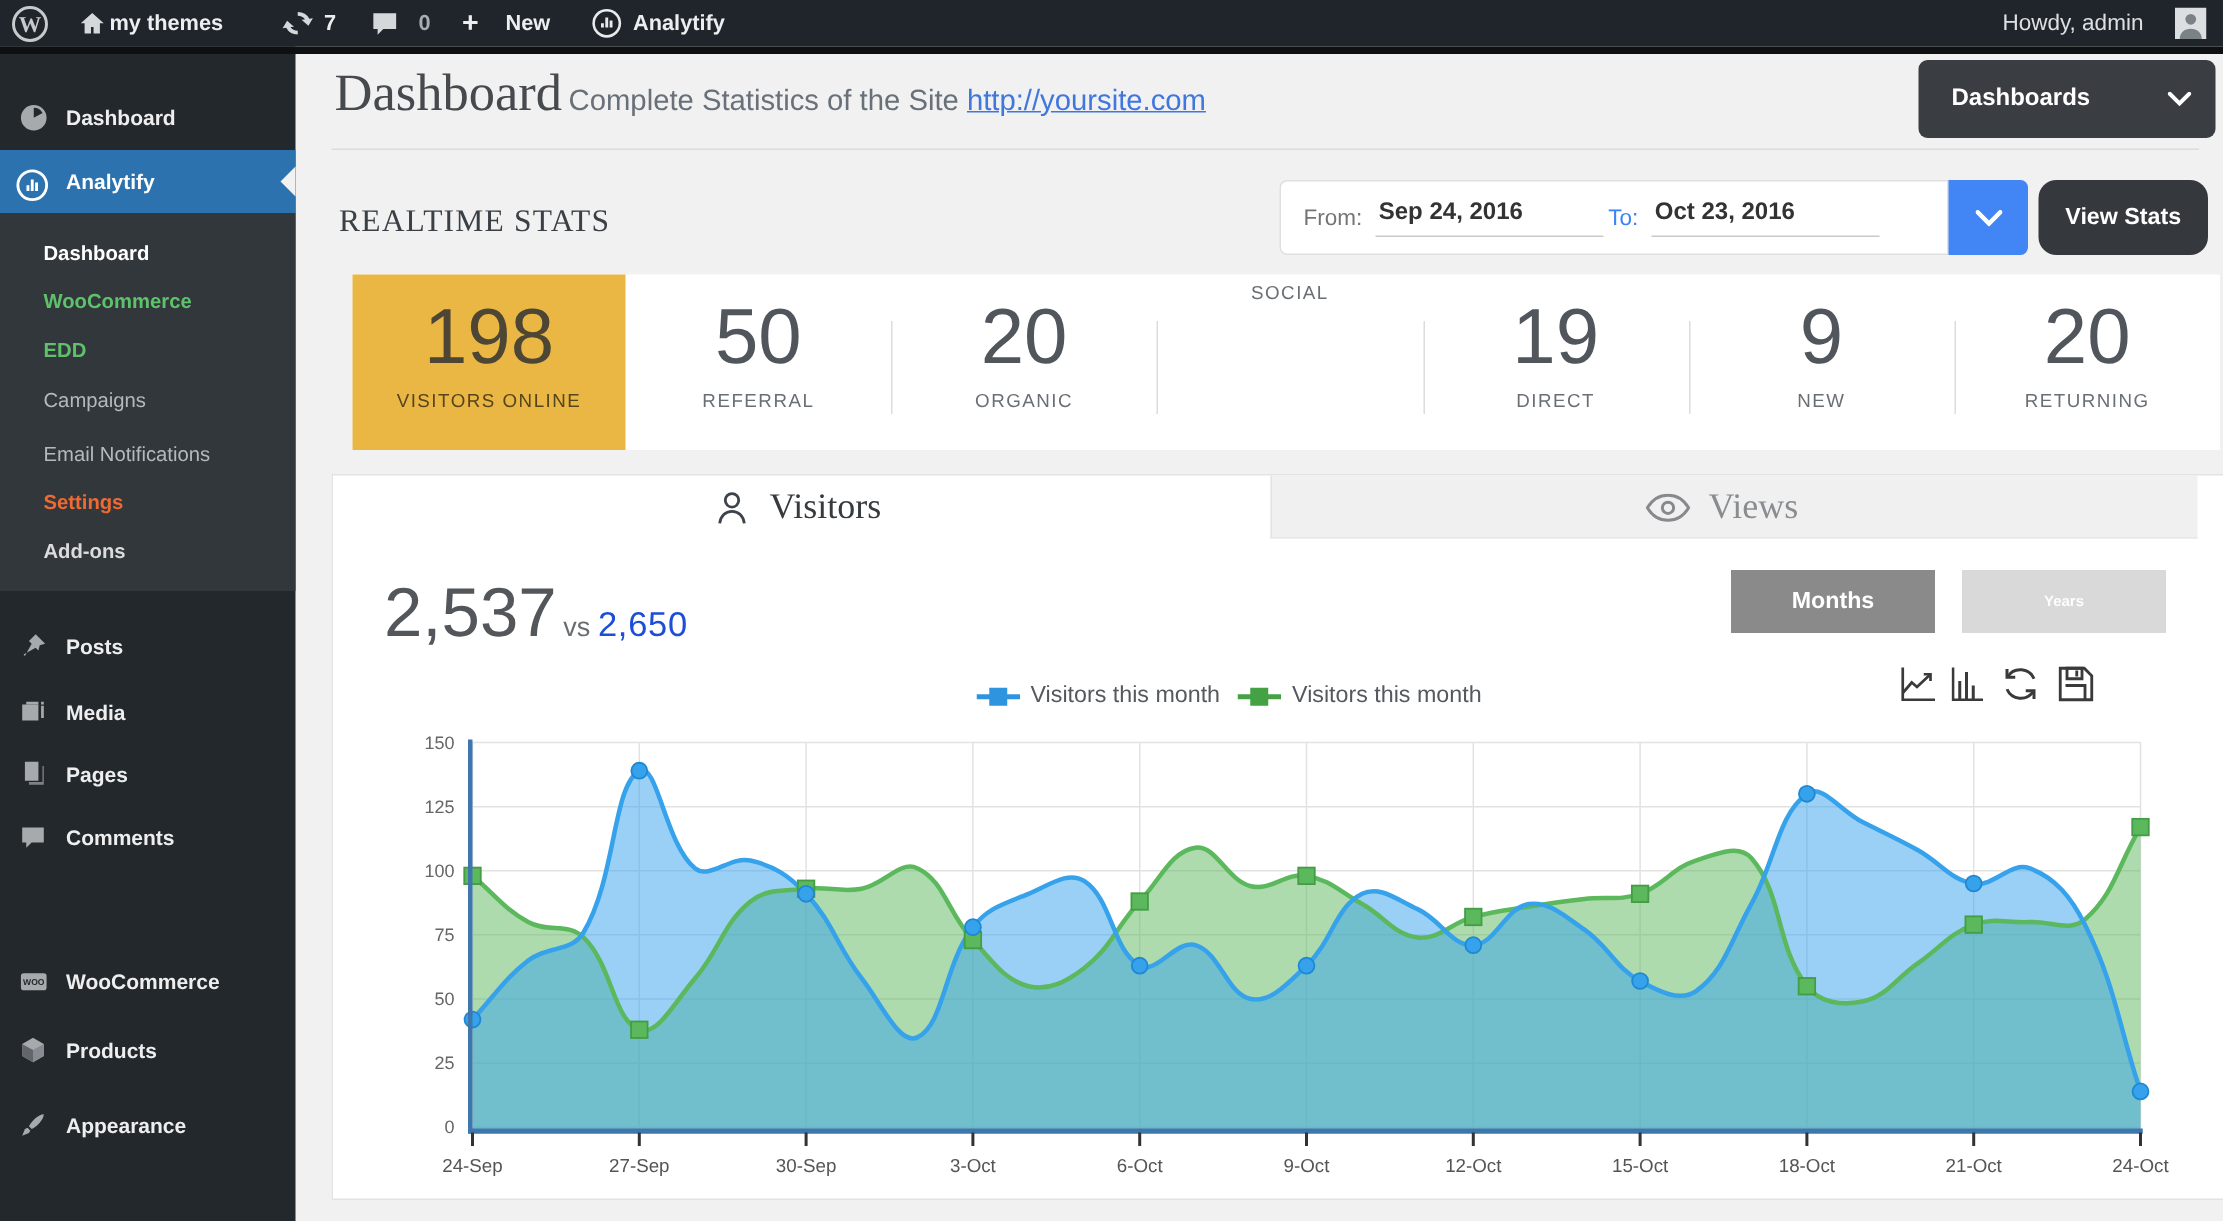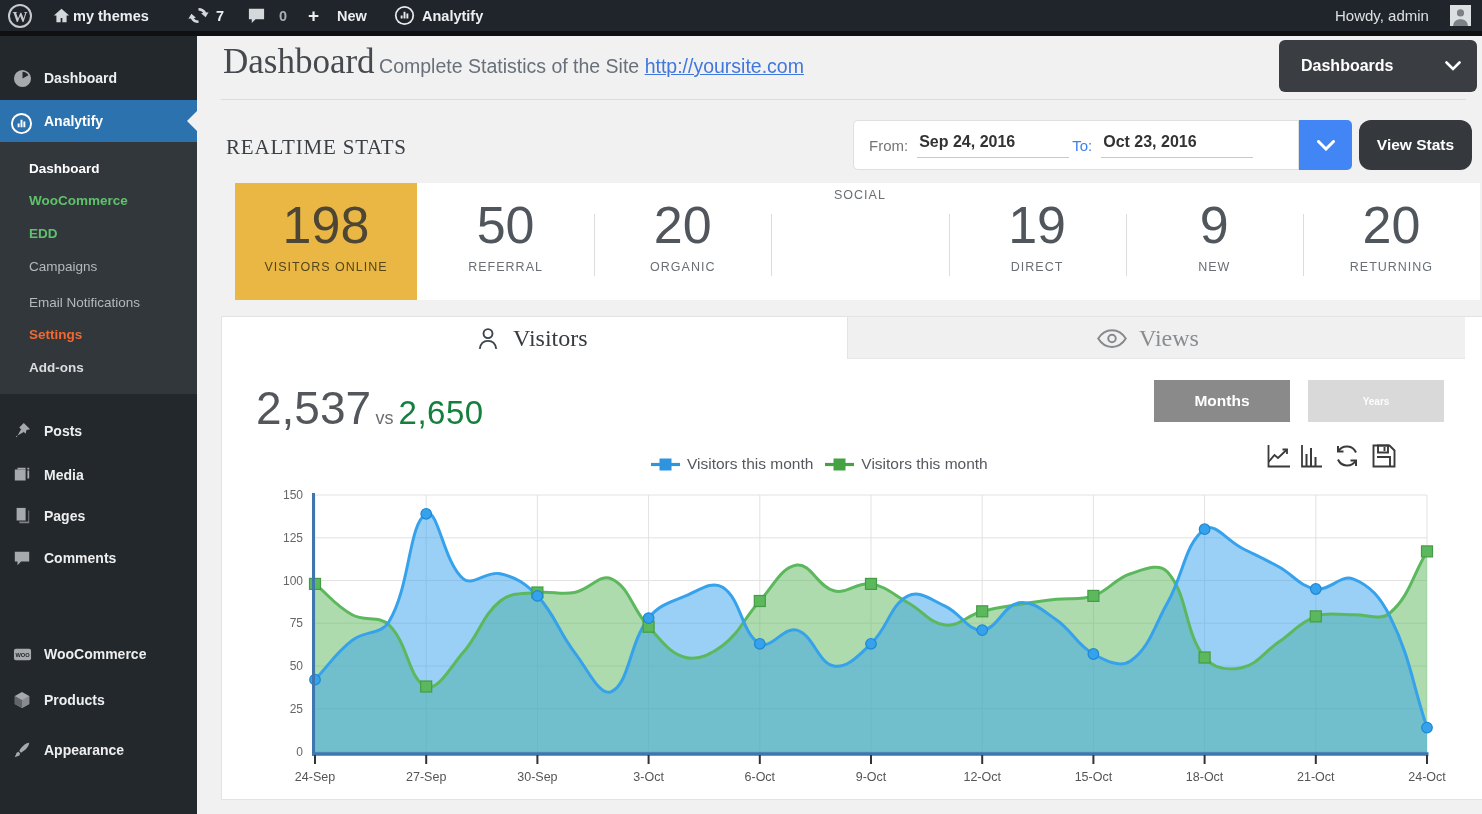--- a/index.html
+++ b/index.html
@@ -208,21 +208,21 @@
     <svg width="30" height="19" viewBox="0 0 24 15">
           <path d="M1 7.5C4 2.5 8 .8 12 .8s8 1.7 11 6.7c-3 5-7 6.7-11 6.7S4 12.5 1 7.5z" fill="none" stroke="#87898c" stroke-width="1.6"></path>
           <circle cx="12" cy="7.5" r="3" fill="none" stroke="#87898c" stroke-width="1.6"></circle>
         </svg>
     <span style="font-family:'Liberation Serif',serif;font-size:24px;font-weight:400;color:#8a8d90;margin-left:12px">Views</span>
   </div>
 </div>
 <div class="abs" style="left:256px;top:381px;white-space:nowrap">
   <span style="font-size:46px;font-weight:300;color:#53575b">2,537</span>
   <span style="font-size:18px;color:#6a6e72"> vs </span>
-  <span style="font-size:33px;color:#15803d;letter-spacing:.5px"> 2,650</span>
+  <span style="font-size:23px;color:#1d4ed8;letter-spacing:.5px"> 2,650</span>
 </div>
 <div class="abs" style="left:1154px;top:380px;width:136px;height:42px;background:#8a8a8a;color:#fff;font-size:15.5px;font-weight:700;display:flex;align-items:center;justify-content:center">Months</div>
 <div class="abs" style="left:1308px;top:380px;width:136px;height:42px;background:#d9d9d9;color:#fdfdfd;font-size:10px;font-weight:700;display:flex;align-items:center;justify-content:center">Years</div>
 
 <div class="abs" style="left:651px;top:455px;display:flex;align-items:center;font-size:15.5px;color:#55595d">
   <svg width="29" height="13" viewBox="0 0 29 13">
         <line x1="0" y1="6.5" x2="29" y2="6.5" stroke="#2f94e0" stroke-width="3.2"></line>
         <rect x="8.5" y="0.5" width="12" height="12" fill="#2f94e0"></rect>
       </svg>
   <span style="margin-left:7px">Visitors this month</span>

